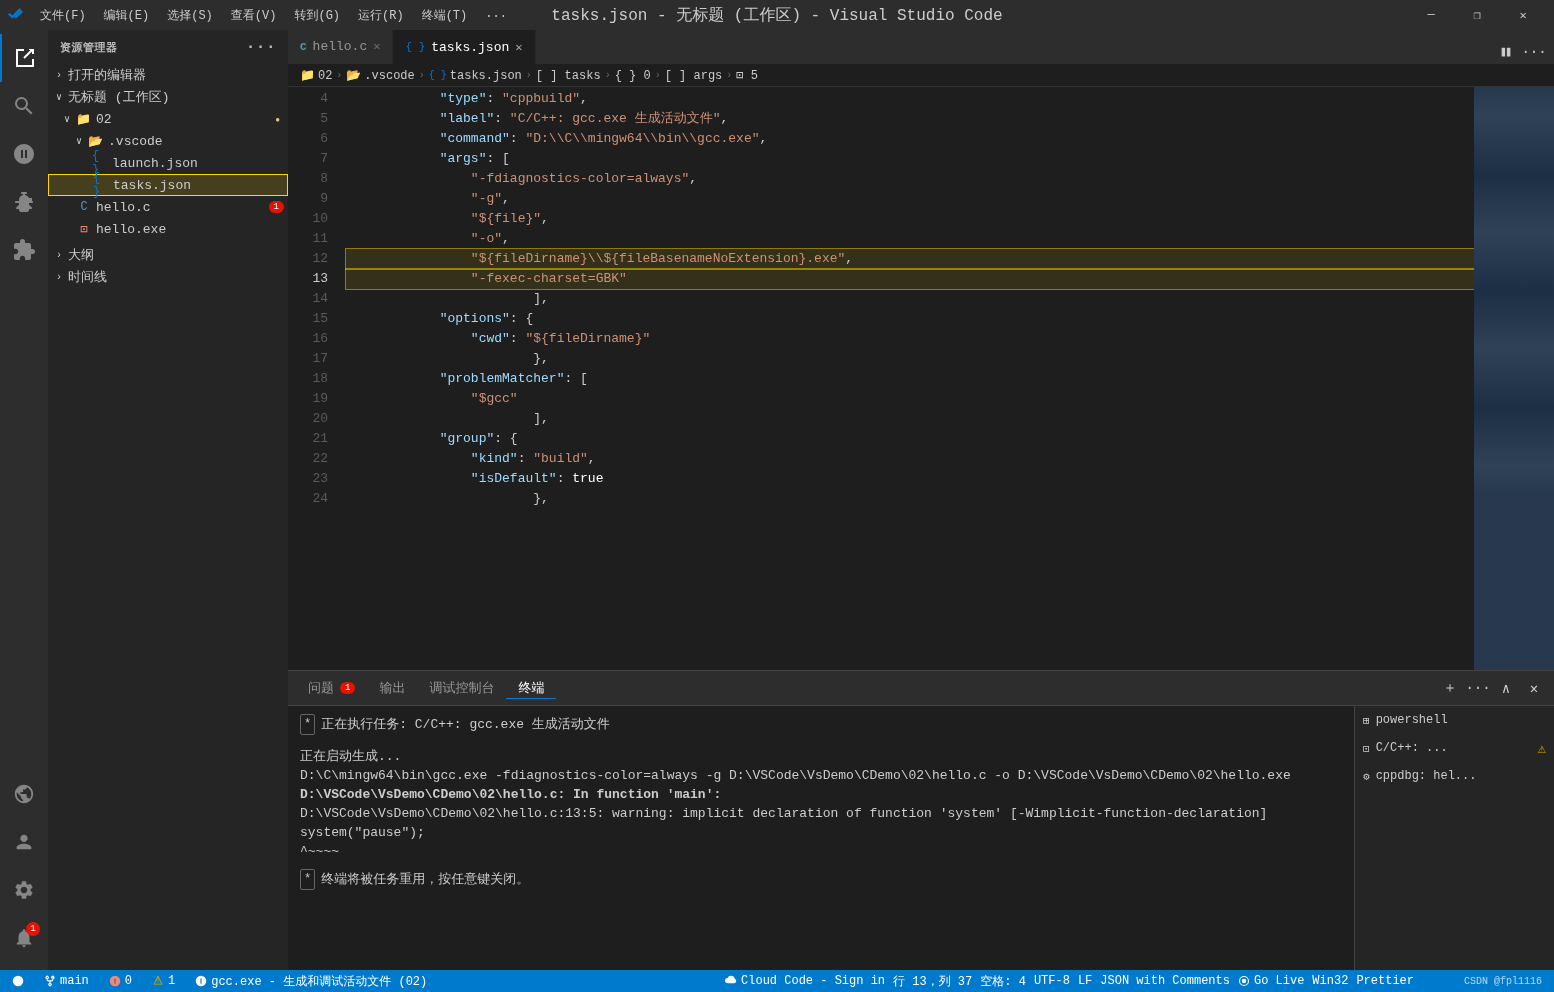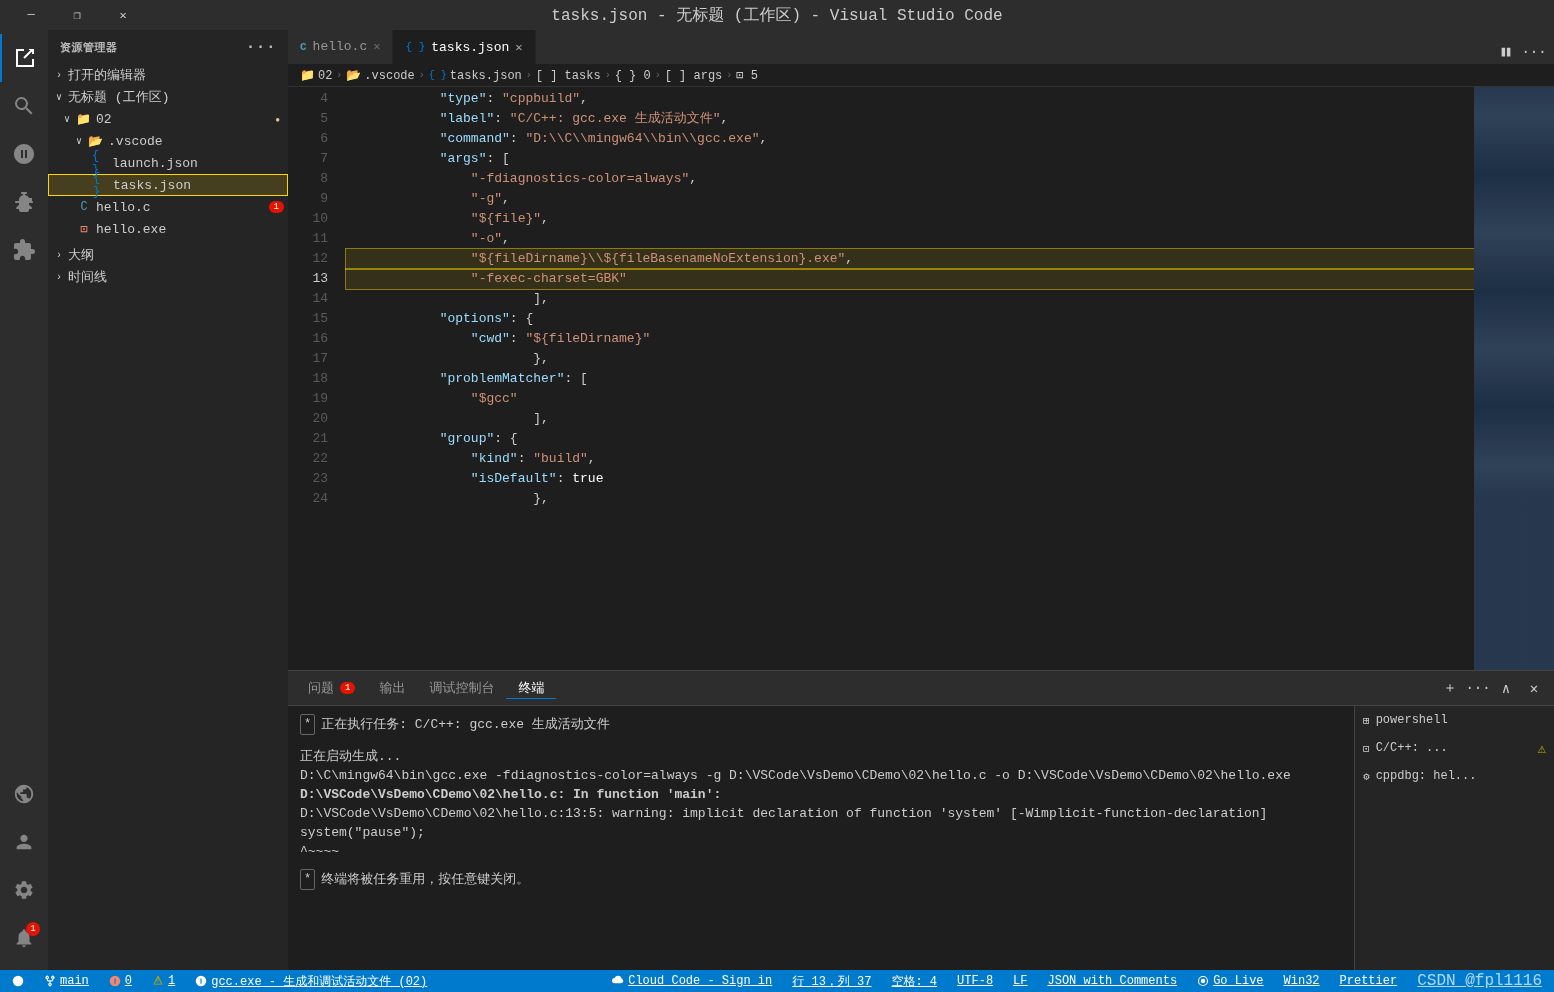--- a/index.html
+++ b/index.html
@@ -372,32 +372,48 @@
       background: #007acc;
       display: flex;
       align-items: center;
       padding: 0 8px;
       font-size: 12px;
       color: #ffffff;
       flex-shrink: 0;
       justify-content: space-between;
     }
     .status-left { display: flex; align-items: center; gap: 12px; }
-    .status-right { display: flex; align-items: center; gap: 12px; }
-    .status-item { display: flex; align-items: center; gap: 4px; cursor: pointer; padding: 0 4px; text-decoration: underline; }
+    .status-right { display: flex; align-items: center; gap: 0; }
+    .status-item { display: flex; align-items: center; gap: 4px; cursor: pointer; padding: 0 4px; }
 
     
     ::-webkit-scrollbar { width: 8px; height: 8px; }
     ::-webkit-scrollbar-track { background: #1e1e1e; }
     ::-webkit-scrollbar-thumb { background: #424242; border-radius: 4px; }
   </style>
 </head>
 <body>
 
 <div class="title-bar">
+  <div class="title-bar-left">
+    <svg width="16" height="16" viewBox="0 0 16 16" fill="none">
+      <path d="M11.5 1L4.5 8.5L1.5 6L0 7.5L4.5 11.5L13 3L11.5 1Z" fill="#0078d4"></path>
+      <path d="M13 3L15 5L8 11.5L6 10L13 3Z" fill="#0078d4"></path>
+    </svg>
+    <div class="title-bar-menu">
+      <span class="menu-item">文件(F)</span>
+      <span class="menu-item">编辑(E)</span>
+      <span class="menu-item">选择(S)</span>
+      <span class="menu-item">查看(V)</span>
+      <span class="menu-item">转到(G)</span>
+      <span class="menu-item">运行(R)</span>
+      <span class="menu-item">终端(T)</span>
+      <span class="menu-item">...</span>
+    </div>
+  </div>
   <div class="title-bar-title">tasks.json - 无标题 (工作区) - Visual Studio Code</div>
   <div class="title-bar-controls">
     <div class="title-control">─</div>
     <div class="title-control">❐</div>
     <div class="title-control close">✕</div>
   </div>
 </div>
 
 <div class="main-layout">
 
@@ -739,17 +755,17 @@
           <circle cx="8" cy="8" r="6" fill="none" stroke="currentColor" stroke-width="1.5"></circle>
         </svg>
       <span>Go Live</span>
     </div>
     <div class="status-item">
       <span>Win32</span>
     </div>
     <div class="status-item">
       <span>Prettier</span>
     </div>
-    <div class="status-item" style="font-size:16px; color:rgba(255,255,255,0.7);">
+    <div class="status-item" style="font-size:10px; color:rgba(255,255,255,0.7);margin-left:42px;">
       <span>CSDN @fpl1116</span>
     </div>
   </div>
 </div>
 
 </body></html>

